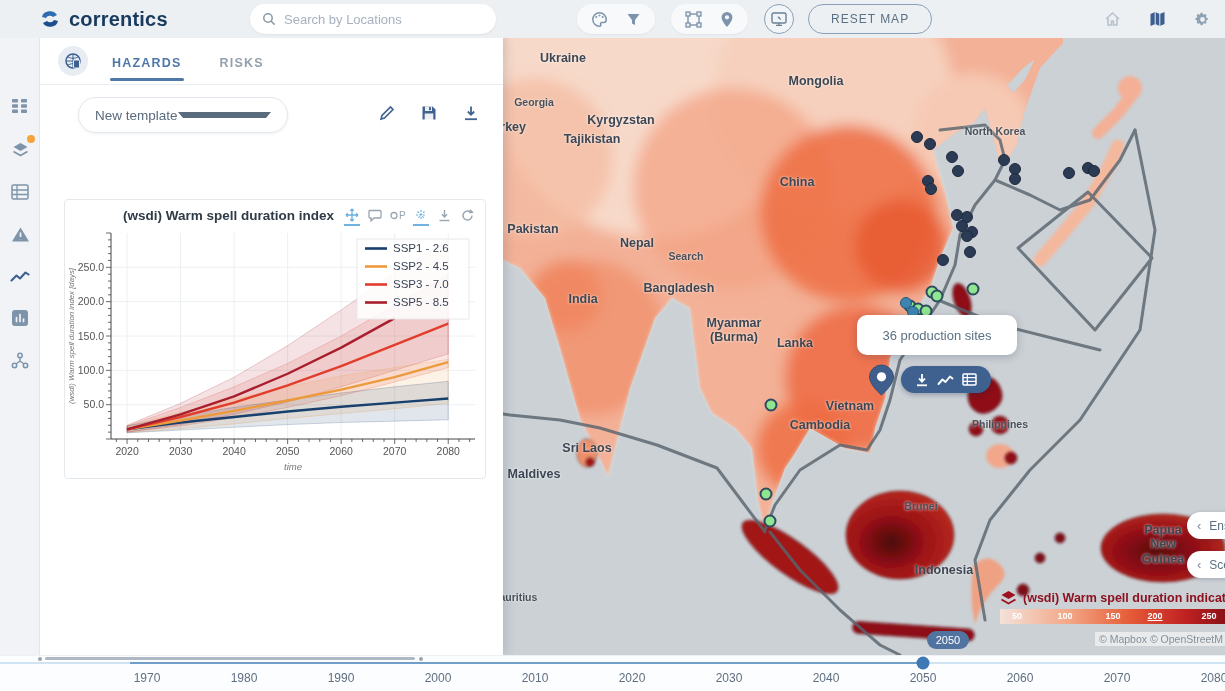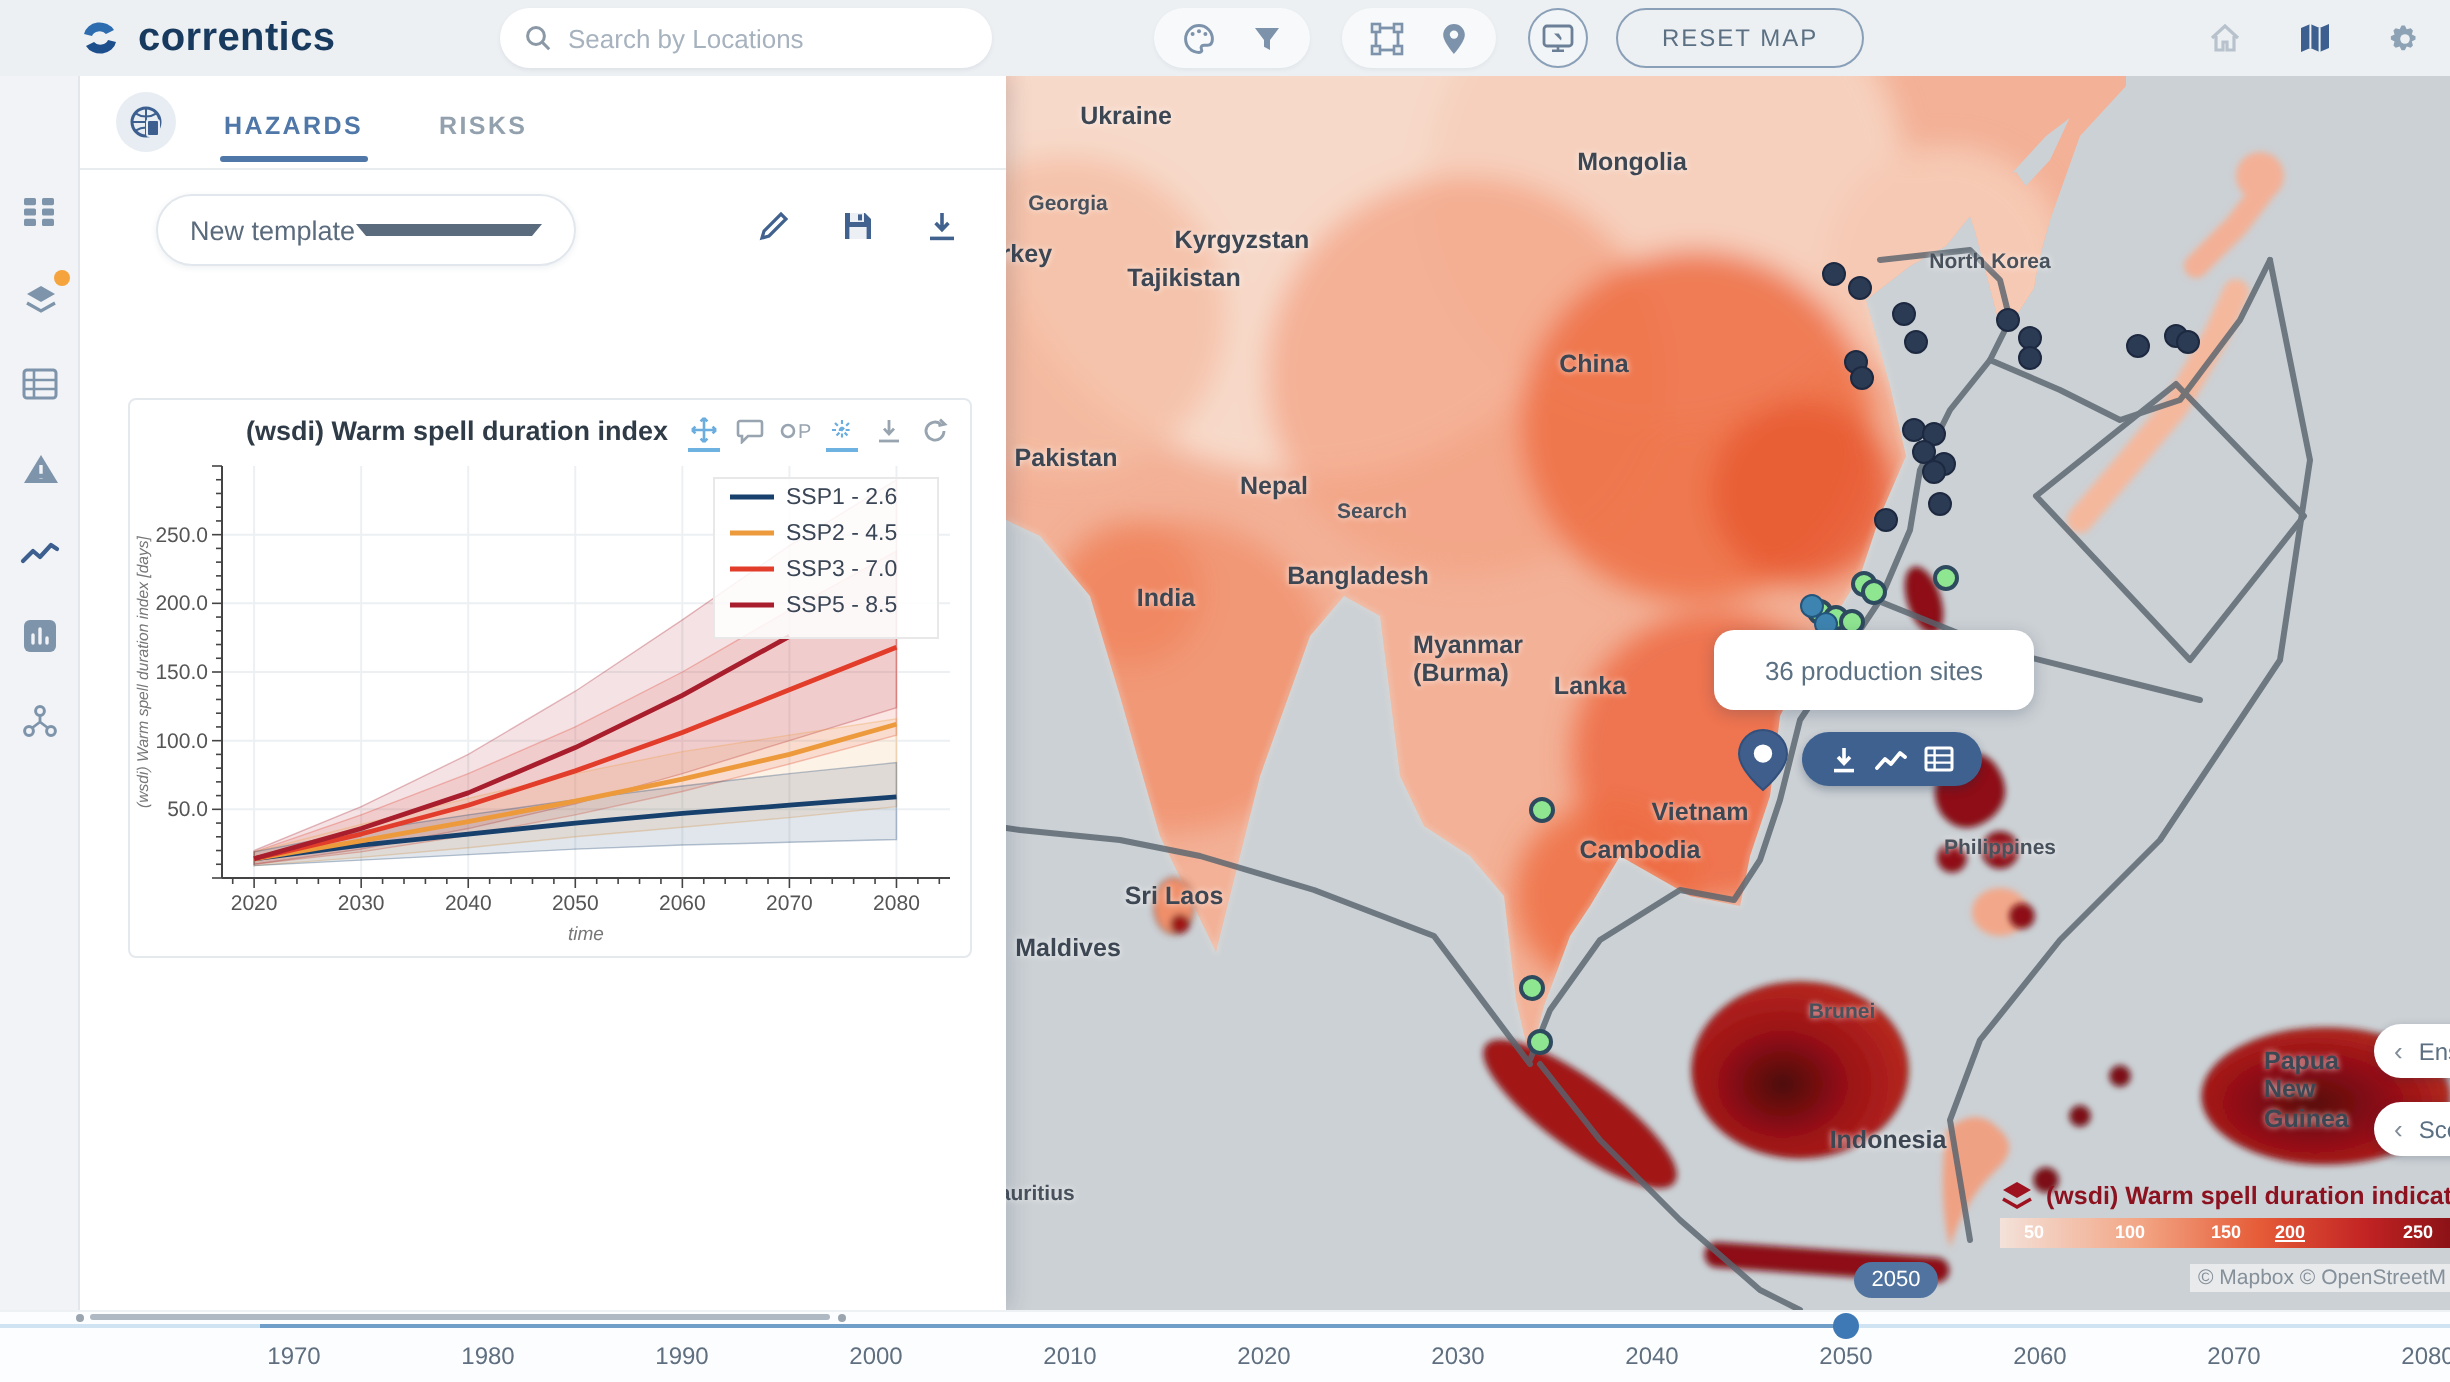--- a/index.html
+++ b/index.html
@@ -45,21 +45,21 @@
   .chart-title-row { display:flex; align-items:center; padding:7px 8px 0 8px; }
   .chart-title { flex:1; text-align:center; font-size:13.5px; font-weight:700; color:#2f3b47; padding-left:40px; }
   .modebar { display:flex; align-items:center; gap:7px; padding-right:2px; }
   .mb { position:relative; width:16px; height:16px; display:flex; align-items:center; justify-content:center; cursor:pointer; }
   .mb.on::after { content:""; position:absolute; left:0; right:0; bottom:-3px; height:2px; background:#6db2e0; }
   #chart-area { margin-top:2px; }
 
   
   #map { position:absolute; left:503px; top:38px; width:722px; height:617px; overflow:hidden; background:#d8dbde; cursor:grab; }
   #map-svg { position:absolute; left:0; top:0; }
-  .map-label { position:absolute; transform:translate(-50%,-50%); font-size:12.5px; font-weight:700; color:#3d4753; white-space:pre-line; text-align:left; text-shadow:0 0 3px rgba(255,255,255,.8); pointer-events:none; line-height:1.15; }
+  .map-label { position:absolute; transform:translate(-50%,-50%); font-size:12.5px; font-weight:700; color:#3d4753; white-space:pre-line; text-align:center; text-shadow:0 0 3px rgba(255,255,255,.8); pointer-events:none; line-height:1.15; }
   .map-label.sm { font-size:10.5px; font-weight:700; color:#49525c; }
   .site { position:absolute; width:12px; height:12px; border-radius:50%; background:#2c3b54; border:1px solid #1d2940; transform:translate(-50%,-50%); cursor:pointer; }
   .site.green { background:#8fe690; border:2px solid #2e4a5f; width:13px; height:13px; }
   .site.teal { background:#3e84b0; border:1px solid #24557a; }
   .tooltip { position:absolute; left:354px; top:277px; width:160px; height:40px; background:#fff; border-radius:10px; box-shadow:0 2px 8px rgba(30,50,80,.25); display:flex; align-items:center; justify-content:center; font-size:13px; color:#5b7083; z-index:6; }
   .pin-marker { position:absolute; left:365px; top:326px; z-index:6; cursor:pointer; }
   .action-pill { position:absolute; left:398px; top:328px; width:90px; height:27px; background:#3f6190; border-radius:14px; display:flex; align-items:center; justify-content:space-around; padding:0 10px; z-index:6; box-shadow:0 2px 5px rgba(20,40,70,.3); }
   .action-pill .ic { cursor:pointer; display:flex; }
   .side-pill { position:absolute; left:684px; width:60px; height:27px; background:#fff; border-radius:14px; box-shadow:0 1px 4px rgba(30,50,80,.25); display:flex; align-items:center; padding:0 10px; gap:8px; font-size:12px; color:#5b7083; cursor:pointer; z-index:6; }
   .side-pill .chev { color:#7f8c9a; font-size:13px; }
@@ -606,21 +606,21 @@
         <svg width="17" height="15" viewBox="0 0 17 15">
             <path d="M8.5 1l7 4-7 4-7-4z" fill="#9e1220"></path>
             <path d="M1.5 9.5l7 4 7-4" fill="none" stroke="#9e1220" stroke-width="1.8"></path>
           </svg>
         <span>(wsdi) Warm spell duration indicator</span>
       </div>
       <div class="legend-bar" id="legend-bar">
           <span style="left: 17px;">50</span>
           <span style="left: 65px;">100</span>
           <span style="left: 113px;">150</span>
-          <span style="left: 145px; text-decoration: underline;">200</span>
+          <span style="left: 155px; text-decoration: underline;">200</span>
           <span style="left: 209px;">250</span>
         </div>
     </div>
     <div class="attribution">© Mapbox © OpenStreetM</div>
     <div class="year-badge">2050</div>
   </div>
 
   <div id="timeline">
     <div class="panel-scrollbar"></div>
     <span class="scroll-dot" style="left:38px"></span>

